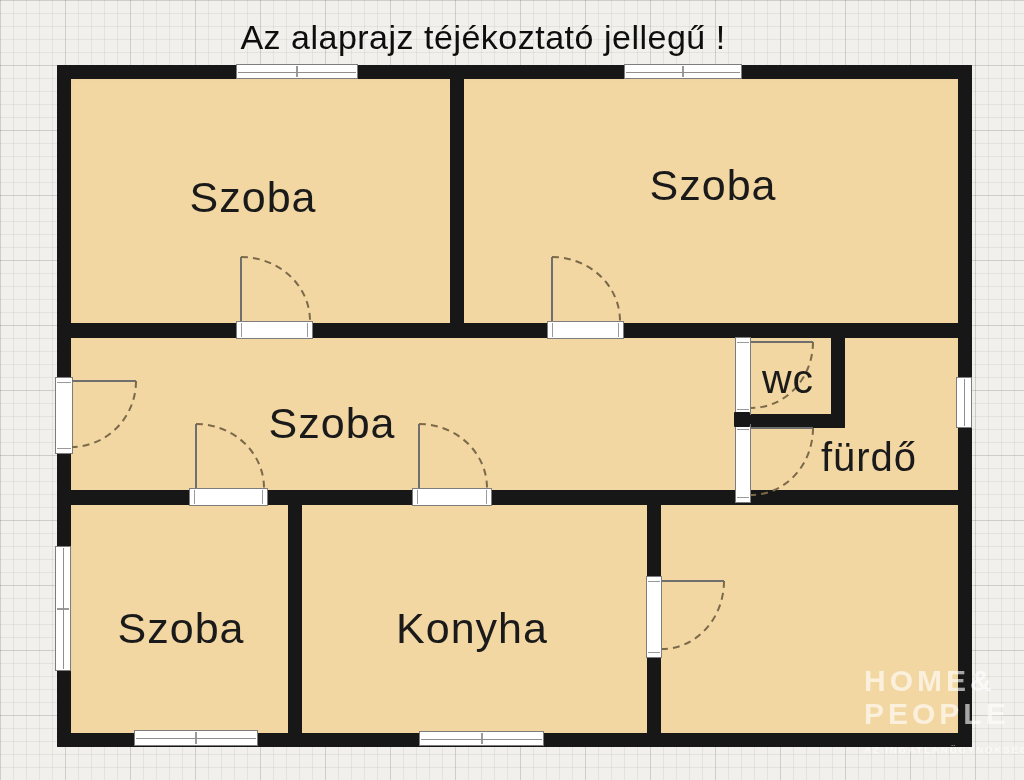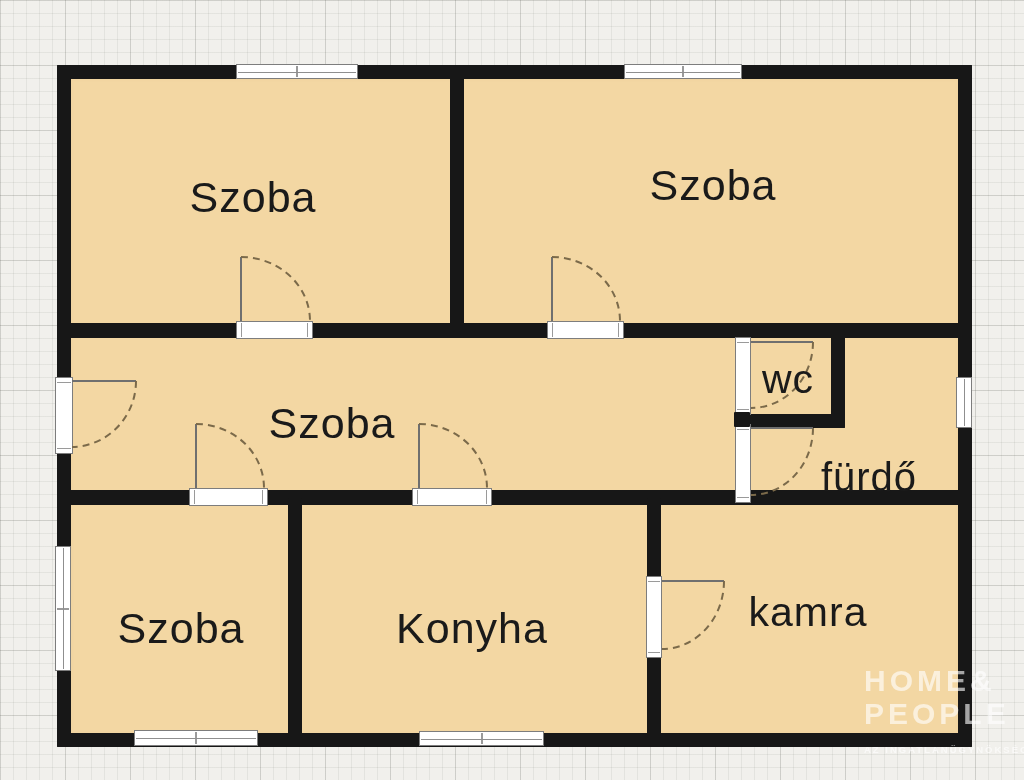--- a/index.html
+++ b/index.html
@@ -47,20 +47,21 @@
     font-weight:bold; line-height:33px; z-index:30; white-space:nowrap;
   }
   .wm-big{font-size:30px; letter-spacing:4px;}
   .wm-small{font-size:9.5px; letter-spacing:2px; font-weight:bold; margin-top:14px; line-height:12px;}
 </style>
 </head>
 <body>
 
 <div class="stage">
 
+  <div class="title">Az alaprajz téjékoztató jellegű !</div>
 
   <div class="floor" style="left:64px; top:72px; width:901px; height:668px;"></div>
 
   <div class="wall" style="left:57px; top:65px; width:915px; height:14px;"></div>
   <div class="wall" style="left:57px; top:733px; width:915px; height:14px;"></div>
   <div class="wall" style="left:57px; top:65px; width:14px; height:682px;"></div>
   <div class="wall" style="left:958px; top:65px; width:14px; height:682px;"></div>
 
   <div class="wall" style="left:450px; top:65px; width:14px; height:273px;"></div>
   <div class="wall" style="left:57px; top:323px; width:915px; height:15px;"></div>
@@ -115,23 +116,22 @@
     <path class="arc" d="M813 428 A62 67 0 0 1 751 495"></path>
     <path class="leaf" d="M662 581 L724 581"></path>
     <path class="arc" d="M724 581 A62 68 0 0 1 662 649"></path>
   </svg>
 
   <div class="room-label lbl-lg" style="left:253px; top:197px;">Szoba</div>
   <div class="room-label lbl-lg" style="left:713px; top:185px;">Szoba</div>
   <div class="room-label lbl-lg" style="left:332px; top:423px;">Szoba</div>
   <div class="room-label lbl-lg" style="left:181px; top:628px;">Szoba</div>
   <div class="room-label lbl-lg" style="left:472px; top:628px;">Konyha</div>
-  <div class="room-label lbl-md" style="left:808px; top:612px;">kamra</div>
   <div class="room-label lbl-md" style="left:788px; top:379px;">wc</div>
-  <div class="room-label" style="left:869px; top:457px; font-size:40px;margin-top:20px;">fürdő</div>
+  <div class="room-label" style="left:869px; top:457px; font-size:40px;">fürdő</div>
 
   <div class="watermark">
     <div class="wm-big">HOME&amp;</div>
     <div class="wm-big">PEOPLE</div>
     <div class="wm-small">AZ INGATLANÜGYNÖKSÉG</div>
   </div>
 
 </div>
 
 </body></html>

